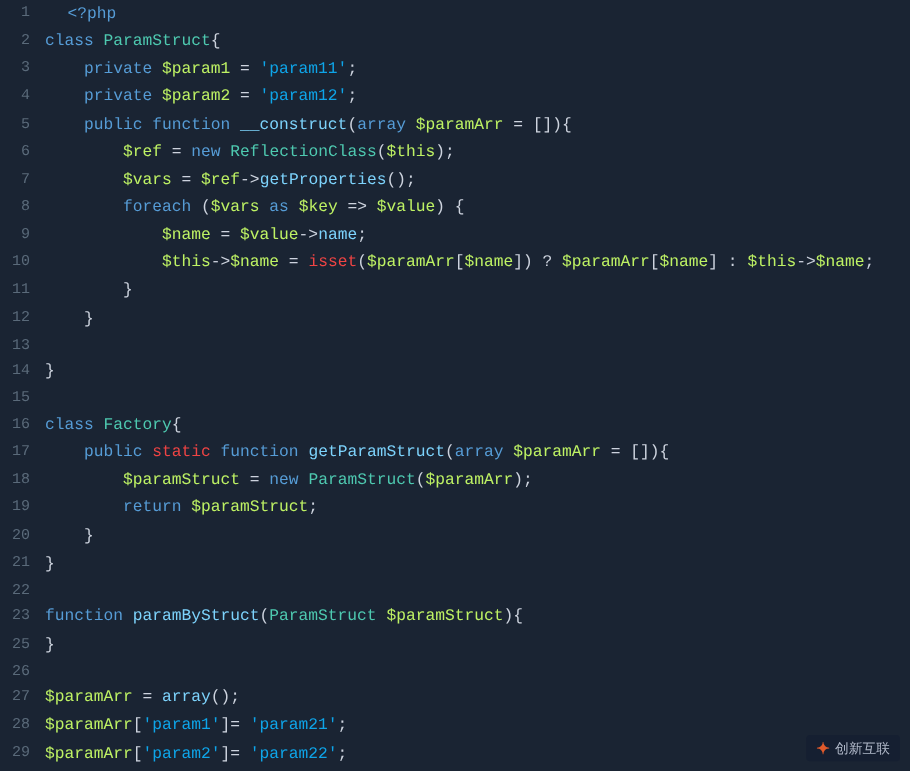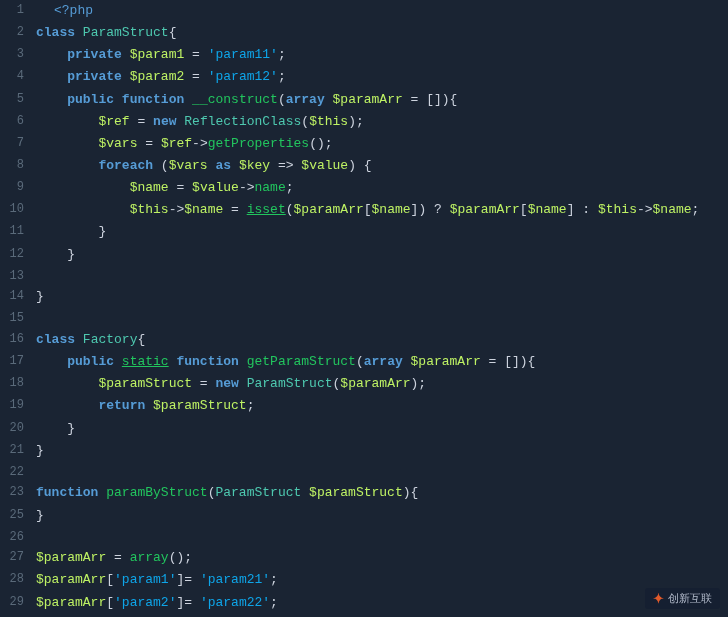--- a/index.html
+++ b/index.html
@@ -34,23 +34,23 @@
       line-height: 1.55;
       font-size: 12px;
     }
     .line-code {
       padding: 1px 4px;
       white-space: pre;
       line-height: 1.55;
       vertical-align: top;
     }
     
-    .kw { color: #569cd6; font-weight: bold; } 
-    .kw2 { color: #22c55e; text-decoration: underline; } 
-    .fn { color: #22c55e; } 
+    .kw { color: #569cd6; } 
+    .kw2 { color: #ef4444; } 
+    .fn { color: #7dd3fc; } 
     .str { color: #0ea5e9; } 
     .var { color: #bef264; }
     .punc { color: #cdd3de; }
     .type { color: #4ec9b0; }
     .tag { color: #569cd6; margin-left: 18px; }
     .watermark {
       position: absolute;
       bottom: 8px;
       right: 8px;
       background: rgba(20,30,50,0.75);

